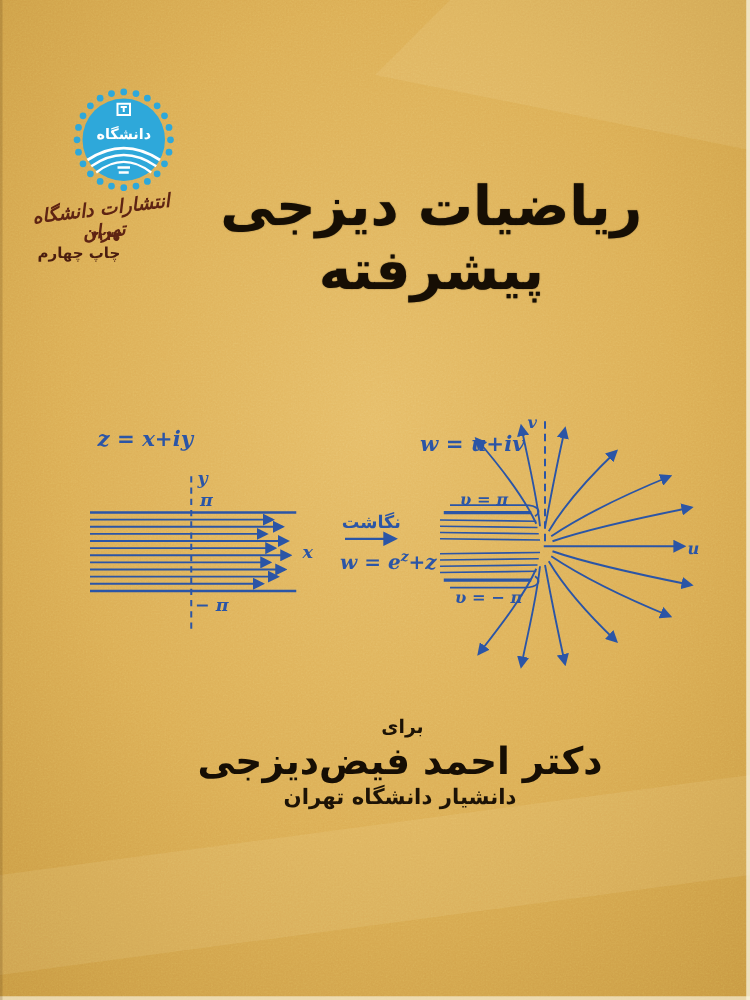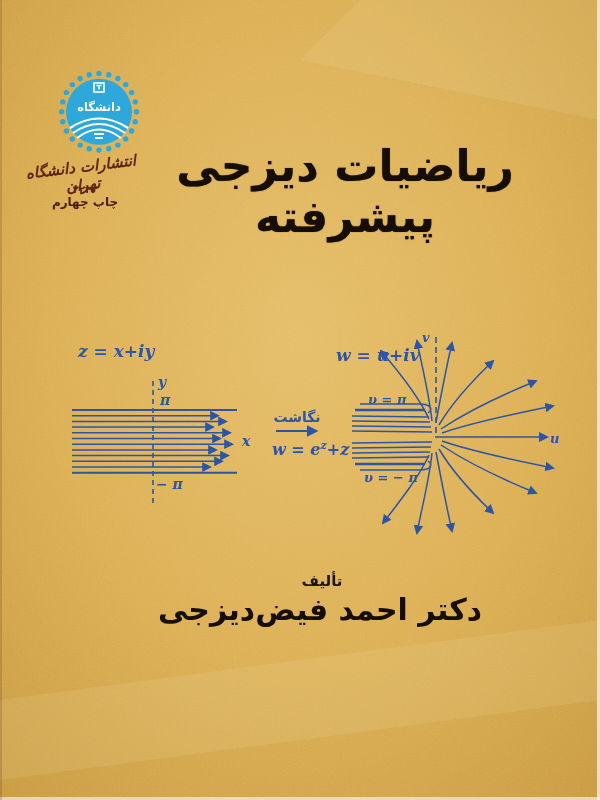--- a/index.html
+++ b/index.html
@@ -35,21 +35,21 @@
     transform:rotate(-7deg);
   }
   .pub-code{
     left:30px;top:184px;width:110px;
     text-align:center;
     font-size:10px;font-weight:bold;
     color:#5e2413;letter-spacing:2px;
   }
   .pub-edition{
     left:30px;top:195px;width:110px;
-    text-align:center;
+    text-align:left;
     font-size:12px;font-weight:bold;
     color:#4a1d0f;
   }
   .byline{
     left:222px;top:572px;width:200px;
     text-align:center;font-size:15px;font-weight:bold;color:#1d1306;
   }
   .author-name{
     left:120px;top:592px;width:400px;
     text-align:center;font-size:30px;font-weight:900;color:#160e04;
@@ -208,19 +208,20 @@
 
       <g stroke="none" fill="#2b55a6" style="font-size:13px;font-style:italic;font-weight:bold;">
         <text x="372" y="17">v</text>
         <text x="500" y="118">u</text>
         <text x="318" y="79">υ = π</text>
         <text x="314" y="157">υ = − π</text>
       </g>
     </g>
   </svg>
 
-  <div class="abs rtl byline">تألیف</div>
+  <div class="abs rtl byline">برای</div>
   <div class="abs rtl author-name">دکتر احمد فیض‌دیزجی</div>
+  <div class="abs rtl author-affil">دانشیار دانشگاه تهران</div>
 
   <div class="abs edge-right"></div>
   <div class="abs edge-bottom"></div>
   <div class="abs edge-left"></div>
 </div>
 
 </body></html>

